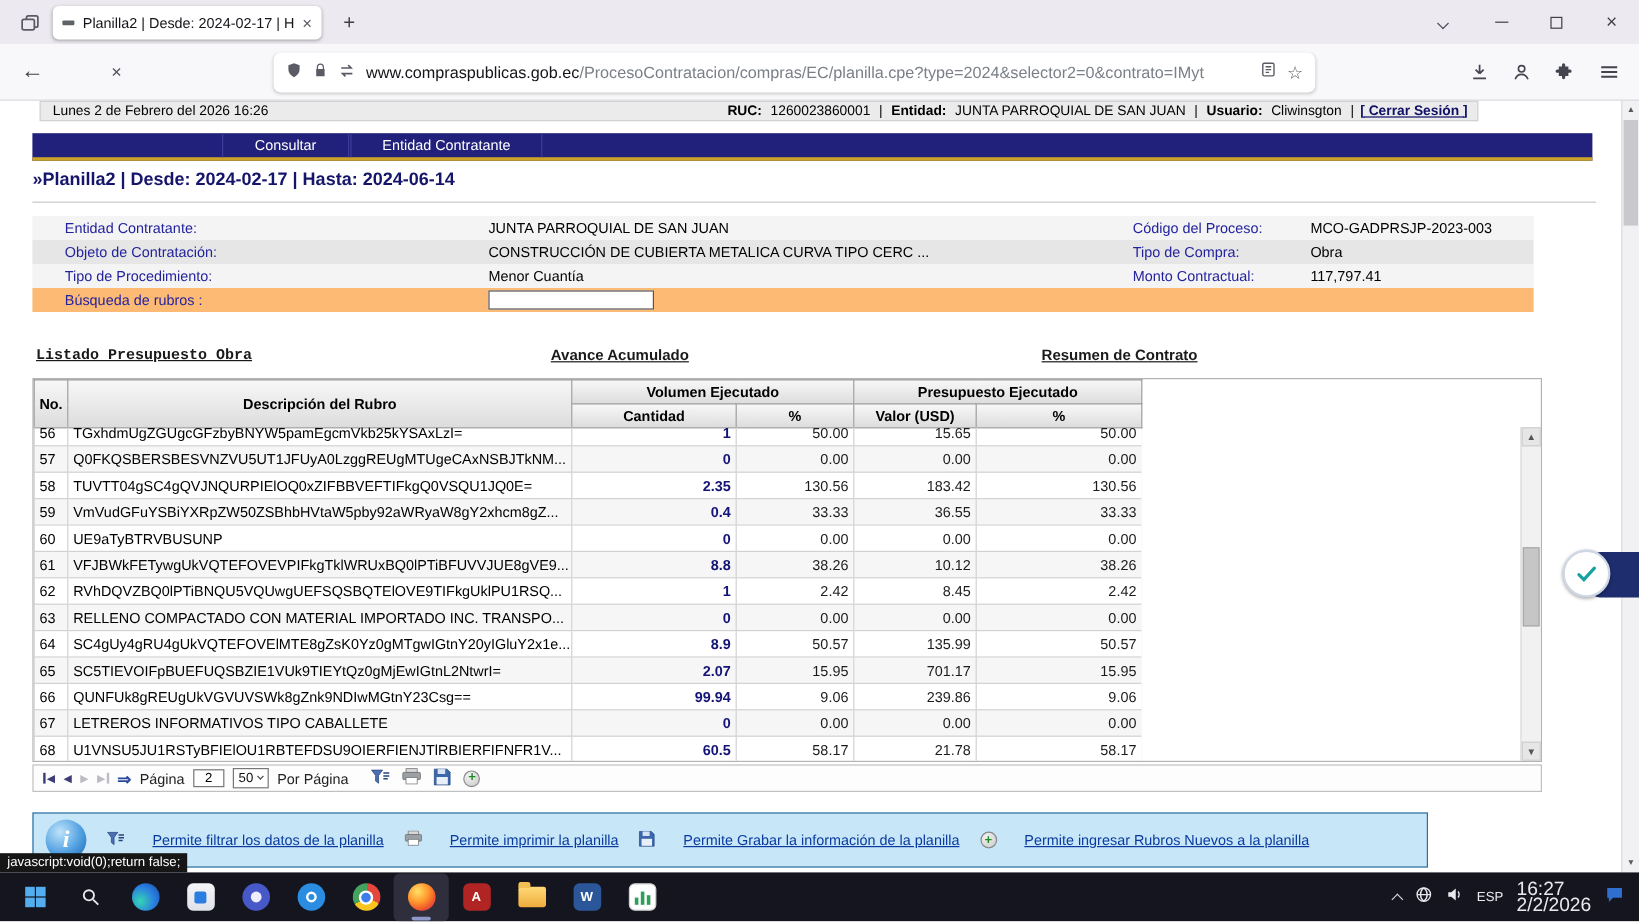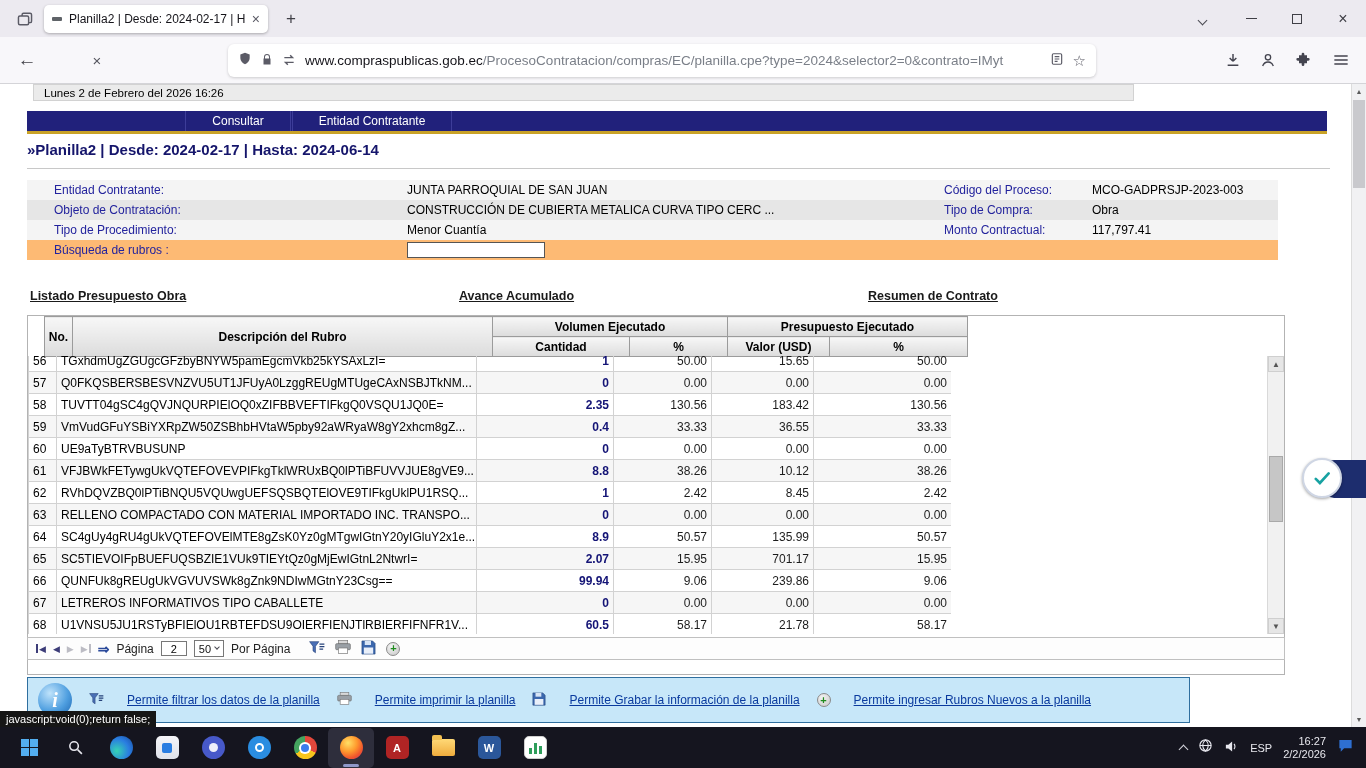--- a/index.html
+++ b/index.html
@@ -28,42 +28,42 @@
 .tb-stop{left:82px;font-size:15px;color:#55555e;}
 .urlbar{position:absolute;left:228px;top:7px;width:868px;height:33px;background:#fff;border-radius:6px;box-shadow:0 1px 3px rgba(0,0,0,.18);display:flex;align-items:center;padding:0 10px;gap:9px;}
 .urltext{flex:1;font-size:13.5px;white-space:nowrap;overflow:hidden;}
 .urldom{color:#15141a;}
 .urlpath{color:#7a7f88;}
 .star{font-size:15px;color:#5b5b66;}
 .tb-dl{left:1218px;}.tb-acc{left:1253px;}.tb-ext{left:1288px;}.tb-menu{left:1326px;}
 
 
 .page{position:absolute;left:0;top:84px;width:1351px;height:643px;background:#fff;font-size:12px;color:#000;}
-.topstrip{position:absolute;left:33px;top:0;width:1101px;height:17px;background:#ebebeb;border:1px solid #d2d2d2;display:flex;align-items:center;justify-content:space-between;font-size:11.5px;padding:0 8px 0 10px;}
+.topstrip{position:absolute;left:33px;top:0;width:1199px;height:17px;background:#ebebeb;border:1px solid #d2d2d2;display:flex;align-items:center;justify-content:space-between;font-size:11.5px;padding:0 8px 0 10px;}
 .tsright span{margin:0 2px;}
 .tsb{font-weight:bold;}
 .logout{font-weight:bold;color:#0f0f66;text-decoration:underline;}
 .navybar{position:absolute;left:27px;top:27px;width:1300px;height:23px;background:#21217b;border-bottom:3px solid #c9a227;}
 .navitem{position:absolute;top:0;height:20px;line-height:20px;text-align:center;color:#fff;font-size:12px;border-left:1px solid #3d3d99;border-right:1px solid #3d3d99;}
 .nav1{left:158px;width:106px;}
 .nav2{left:265px;width:160px;}
 .pagetitle{position:absolute;left:27px;top:57px;font-size:15px;font-weight:bold;color:#15156b;}
 .titlerule{position:absolute;left:27px;top:84px;width:1303px;border-top:1px solid #c8c8c8;}
 .details{position:absolute;left:27px;top:96px;width:1251px;}
 .drow{display:grid;grid-template-columns:380px 510px 175px 186px;height:20px;align-items:center;background:#f4f4f4;}
 .drow.alt{background:#e6e6e6;}
 .drow.srch{background:#fdba74;}
 .dlabel{color:#23239d;padding-left:6px;margin-left:21px;}
 .dvalue{color:#000;}
 .searchinput{width:138px;height:16px;border:1px solid #555;font-size:12px;padding:0 2px;background:#fff;}
 .lnk{position:absolute;top:205px;font-size:12.5px;font-weight:bold;color:#1a1a1a;text-decoration:underline;}
-.lnk1{left:30px;}.lnk2{left:459px;}.lnk3{left:868px;}
-
-
-.gridwrap{position:absolute;left:27px;top:231px;width:1258px;height:360px;border:1px solid #b3b3b3;background:#fff;padding-left:16px;}
+.lnk1{left:30px;font-family:Liberation Mono, monospace;}.lnk2{left:459px;}.lnk3{left:868px;}
+
+
+.gridwrap{position:absolute;left:27px;top:231px;width:1258px;height:320px;border:1px solid #b3b3b3;background:#fff;}
 .ghead,.gbody{border-collapse:collapse;table-layout:fixed;width:923px;}
 .ghead th{border:1px solid #9b9b9b;background:linear-gradient(#f7f7f7,#dcdcdc);font-size:12px;font-weight:bold;height:20px;white-space:nowrap;overflow:hidden;}
 .gbodyclip{position:absolute;left:0;top:40px;width:923px;height:278px;overflow:hidden;}
 .gbody{margin-top:-7px;}
 .gbody td{border:1px solid #d2d2d2;height:22px;font-size:12px;padding:0 4px;white-space:nowrap;overflow:hidden;}
 .gbody tr.alt td{background:#f6f6f6;}
 .c-no{padding-left:3px;}
 .c-cant{font-weight:bold;color:#141476;text-align:right;}
 .c-pct,.c-val{text-align:right;color:#1c1c1c;}
 .gscroll{position:absolute;right:0;top:40px;width:17px;height:278px;background:#f1f1f1;border-left:1px solid #d9d9d9;}
@@ -122,21 +122,21 @@
 .ic-acrobat{background:#b02424;font-size:11px;}
 .ic-folder{width:23px;height:17px;background:linear-gradient(#ffd977,#efac3d);border-radius:2px;position:relative;}
 .ic-folder::before{content:"";position:absolute;top:-4px;left:0;width:10px;height:5px;background:#f3c052;border-radius:2px 2px 0 0;}
 .ic-word{background:#2b579a;font-size:11px;}
 .ic-excel{background:#fff;border:1px solid #cfcfcf;display:flex;align-items:flex-end;justify-content:center;gap:2px;padding-bottom:4px;}
 .ic-excel i{width:3px;background:#2e9e5b;display:inline-block;}
 .ic-excel .b1{height:6px;}.ic-excel .b2{height:11px;}.ic-excel .b3{height:8px;}
 .tray{margin-left:auto;display:flex;align-items:center;gap:11px;padding-right:12px;color:#e8e8ee;}
 .chevup{display:inline-block;width:7px;height:7px;border-right:1.6px solid #d5d5dd;border-bottom:1.6px solid #d5d5dd;transform:rotate(-135deg);margin-top:4px;}
 .lang{font-size:11px;}
-.clock{font-size:11px;text-align:right;line-height:13px;}
+.clock{font-size:16px;line-height:13px;}
 </style>
 </head>
 <body>
 
 <div class="screen">
 
   <div class="tabstrip">
     <div class="fxview">
       <svg width="18" height="16" viewBox="0 0 24 22" fill="none" stroke="#5b5b66" stroke-width="2">
           <rect x="3" y="7" width="14" height="12" rx="2"></rect>
@@ -202,20 +202,32 @@
         <svg width="16" height="14" viewBox="0 0 24 20" stroke="#44444f" stroke-width="2.4">
           <path d="M2 4h20M2 10h20M2 16h20"></path>
         </svg>
       </div>
   </div>
 
   <div class="page">
 
     <div class="topstrip">
       <span>Lunes 2 de Febrero del 2026 16:26</span>
+      <span class="tsright">
+        <span class="tsb">RUC:</span>
+        <span>1260023860001</span>
+        <span>|</span>
+        <span class="tsb">Entidad:</span>
+        <span>JUNTA PARROQUIAL DE SAN JUAN</span>
+        <span>|</span>
+        <span class="tsb">Usuario:</span>
+        <span>Cliwinsgton</span>
+        <span>|</span>
+        <a class="logout">[ Cerrar Sesión ]</a>
+      </span>
     </div>
 
     <div class="navybar">
       <span class="navitem nav1">Consultar</span>
       <span class="navitem nav2">Entidad Contratante</span>
     </div>
 
     <div class="pagetitle">»Planilla2 | Desde: 2024-02-17 | Hasta: 2024-06-14</div>
     <div class="titlerule"></div>
 

